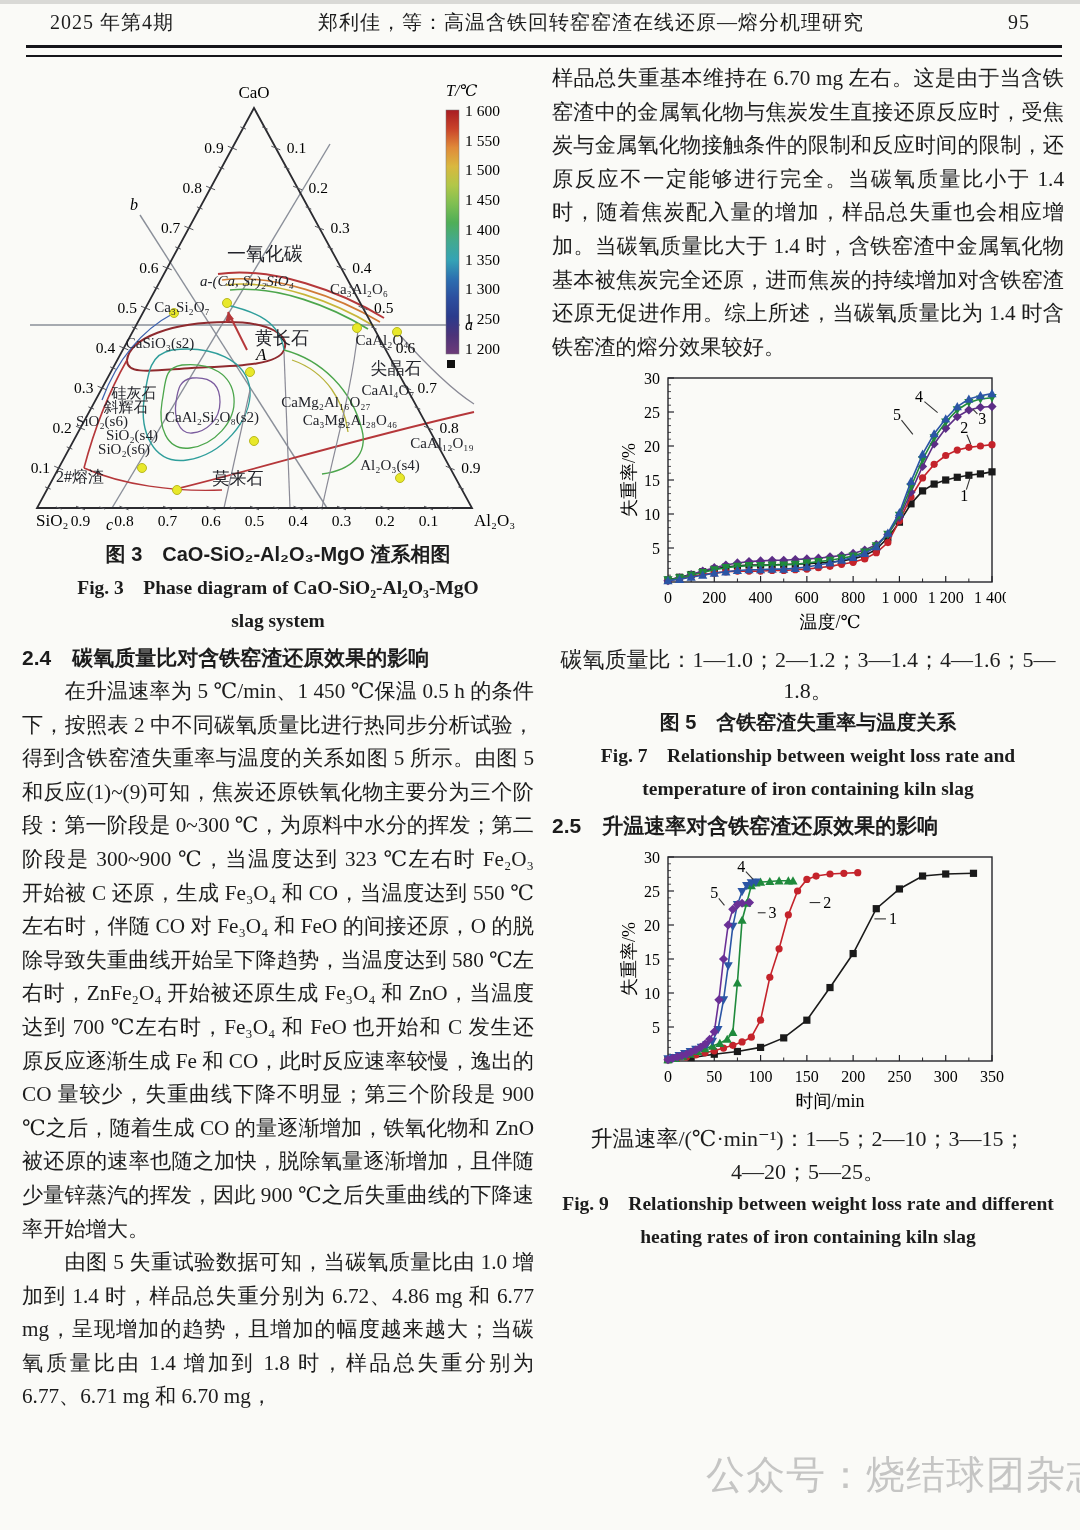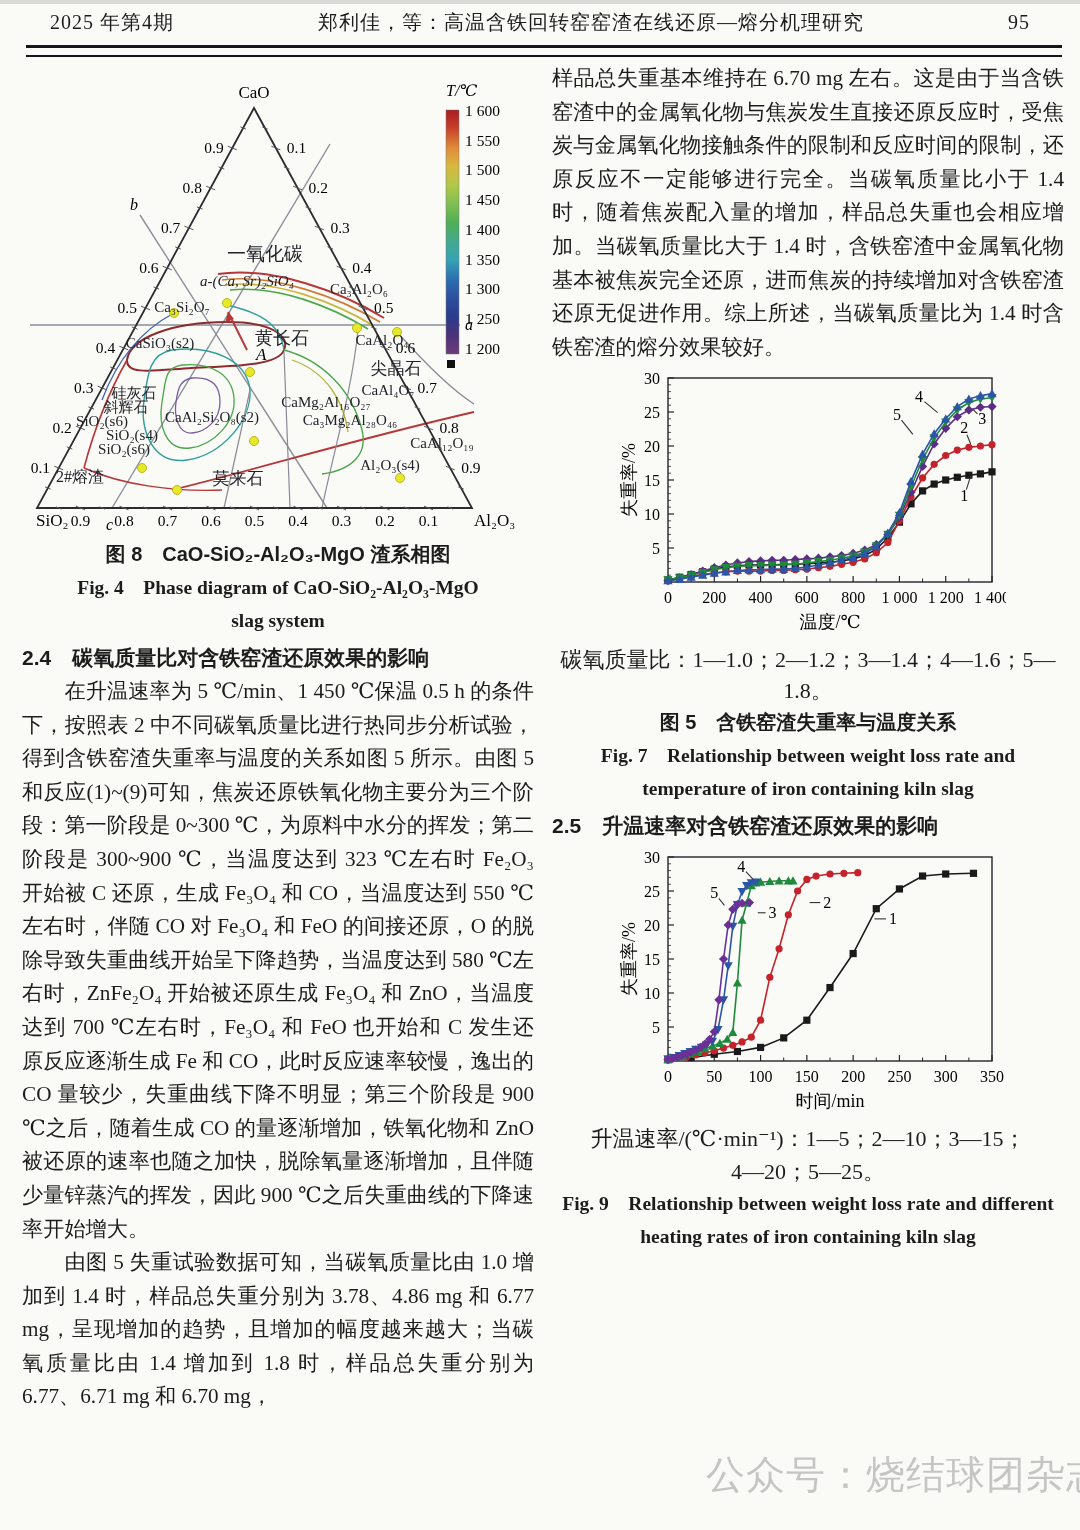--- a/index.html
+++ b/index.html
@@ -217,26 +217,26 @@
         <text x="443" y="115.4" font-size="15.5">1 500</text>
         <text x="443" y="145.1" font-size="15.5">1 450</text>
         <text x="443" y="174.8" font-size="15.5">1 400</text>
         <text x="443" y="204.5" font-size="15.5">1 350</text>
         <text x="443" y="234.2" font-size="15.5">1 300</text>
         <text x="443" y="263.9" font-size="15.5">1 250</text>
         <text x="443" y="293.6" font-size="15.5">1 200</text>
         <rect x="425" y="300" width="8" height="8" fill="#111"></rect>
       </svg>
   </div>
-  <div class="capzh">图 8　CaO-SiO₂-Al₂O₃-MgO 渣系相图</div>
-  <div class="capen">Fig. 4　Phase diagram of CaO-SiO₂-Al₂O₃-MgO</div>
+  <div class="capzh">图 3　CaO-SiO₂-Al₂O₃-MgO 渣系相图</div>
+  <div class="capen">Fig. 3　Phase diagram of CaO-SiO₂-Al₂O₃-MgO</div>
   <div class="capen">slag system</div>
   <div class="sechead">2.4　碳氧质量比对含铁窑渣还原效果的影响</div>
   <p class="para indent">在升温速率为 5 ℃/min、1 450 ℃保温 0.5 h 的条件下，按照表 2 中不同碳氧质量比进行热同步分析试验，得到含铁窑渣失重率与温度的关系如图 5 所示。由图 5 和反应(1)~(9)可知，焦炭还原铁氧化物主要分为三个阶段：第一阶段是 0~300 ℃，为原料中水分的挥发；第二阶段是 300~900 ℃，当温度达到 323 ℃左右时 Fe₂O₃ 开始被 C 还原，生成 Fe₃O₄ 和 CO，当温度达到 550 ℃左右时，伴随 CO 对 Fe₃O₄ 和 FeO 的间接还原，O 的脱除导致失重曲线开始呈下降趋势，当温度达到 580 ℃左右时，ZnFe₂O₄ 开始被还原生成 Fe₃O₄ 和 ZnO，当温度达到 700 ℃左右时，Fe₃O₄ 和 FeO 也开始和 C 发生还原反应逐渐生成 Fe 和 CO，此时反应速率较慢，逸出的 CO 量较少，失重曲线下降不明显；第三个阶段是 900 ℃之后，随着生成 CO 的量逐渐增加，铁氧化物和 ZnO 被还原的速率也随之加快，脱除氧量逐渐增加，且伴随少量锌蒸汽的挥发，因此 900 ℃之后失重曲线的下降速率开始增大。</p>
-  <p class="para indent">由图 5 失重试验数据可知，当碳氧质量比由 1.0 增加到 1.4 时，样品总失重分别为 3.78、4.86 mg 和 6.77 mg，呈现增加的趋势，且增加的幅度越来越大；当碳氧质量比由 1.4 增加到 1.8 时，样品总失重分别为 6.77、6.71 mg 和 6.70 mg，</p>
+  <p class="para indent">由图 5 失重试验数据可知，当碳氧质量比由 1.0 增加到 1.4 时，样品总失重分别为 6.72、4.86 mg 和 6.77 mg，呈现增加的趋势，且增加的幅度越来越大；当碳氧质量比由 1.4 增加到 1.8 时，样品总失重分别为 6.77、6.71 mg 和 6.70 mg，</p>
 </div>
 
 <div class="col col-right">
   <p class="para">样品总失重基本维持在 6.70 mg 左右。这是由于当含铁窑渣中的金属氧化物与焦炭发生直接还原反应时，受焦炭与金属氧化物接触条件的限制和反应时间的限制，还原反应不一定能够进行完全。当碳氧质量比小于 1.4 时，随着焦炭配入量的增加，样品总失重也会相应增加。当碳氧质量比大于 1.4 时，含铁窑渣中金属氧化物基本被焦炭完全还原，进而焦炭的持续增加对含铁窑渣还原无促进作用。综上所述，当碳氧质量比为 1.4 时含铁窑渣的熔分效果较好。</p>
 
   <div class="figblock">
     <div class="chartwrap">
       <svg id="fig5-chart" width="392" height="268" viewBox="0 0 392 268">
           <rect x="54" y="8" width="324" height="204" fill="none" stroke="#24242a" stroke-width="1.4"></rect>
           <line x1="54" y1="212" x2="54" y2="206" stroke="#24242a" stroke-width="1.2"></line>

